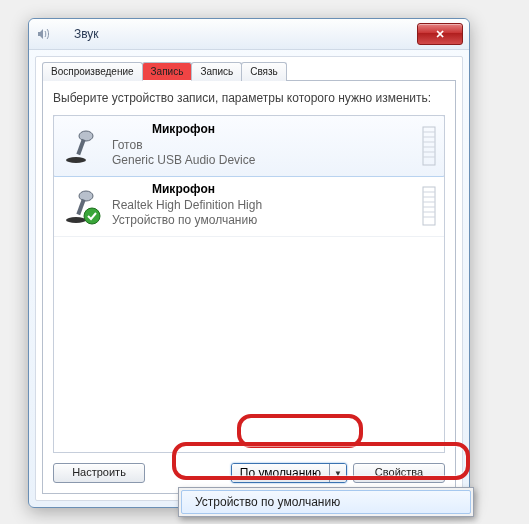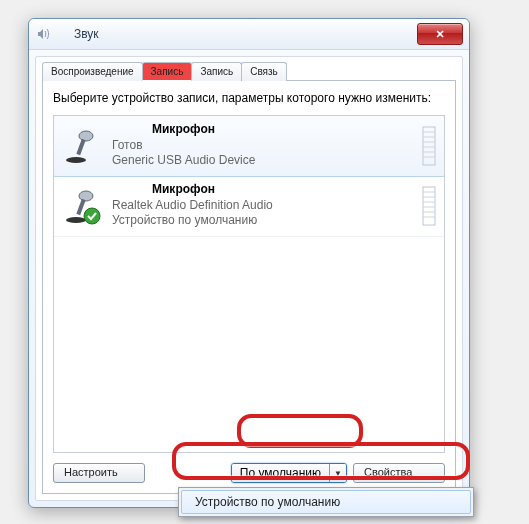--- a/index.html
+++ b/index.html
@@ -99,21 +99,21 @@
     border: 1px solid #b6bfcd;
     margin: 0 6px 6px 6px;
     flex: 1;
     background: #fff;
     padding: 10px;
     display: flex;
     flex-direction: column;
     position: relative;
   }
   .instruction {
-    color: #000000;
+    color: #404040;
     margin-bottom: 8px;
     line-height: 1.3;
   }
   .device-list {
     border: 1px solid #c6cedb;
     flex: 1;
     background: #fff;
     overflow: hidden;
   }
   .device-item {
@@ -153,20 +153,21 @@
     margin-top: 10px;
     gap: 6px;
   }
   .spacer { flex: 1; }
   .btn {
     padding: 2px 10px;
     border: 1px solid #8a98ad;
     background: linear-gradient(to bottom, #fdfdfd, #e6eaef);
     border-radius: 3px;
     min-width: 70px;
+    text-align: center;
     font-size: 11px;
     color: #222;
     box-shadow: inset 0 1px 0 #fff;
   }
   .btn-split {
     display: flex;
     align-items: stretch;
     border: 1px solid #3a72b0;
     border-radius: 3px;
     overflow: hidden;
@@ -278,21 +279,21 @@
             <svg viewBox="0 0 40 40" width="40" height="40">
               <ellipse cx="24" cy="10" rx="7" ry="5" fill="#b8c0cc" stroke="#606a78"></ellipse>
               <rect x="17" y="13" width="4" height="16" fill="#606a78" transform="rotate(20 19 21)"></rect>
               <ellipse cx="14" cy="34" rx="10" ry="3" fill="#333"></ellipse>
               <circle cx="30" cy="30" r="8" fill="#3aa53a" stroke="#1f6f1f"></circle>
               <path d="M26 30 l3 3 l5 -6" stroke="#fff" stroke-width="2" fill="none"></path>
             </svg>
           </div>
           <div class="dev-text">
             <div class="dev-name">Микрофон</div>
-            <div class="dev-sub">Realtek Audio Definition Audio</div>
+            <div class="dev-sub">Realtek High Definition High</div>
             <div class="dev-sub">Устройство по умолчанию</div>
           </div>
           <div class="level-meter">
             <svg viewBox="0 0 14 40" width="14" height="40">
               <rect x="1" y="1" width="12" height="38" fill="none" stroke="#c0c7d2"></rect>
               <line x1="1" y1="6" x2="13" y2="6" stroke="#cfd5df"></line>
                 <line x1="1" y1="11" x2="13" y2="11" stroke="#cfd5df"></line>
                 <line x1="1" y1="16" x2="13" y2="16" stroke="#cfd5df"></line>
                 <line x1="1" y1="21" x2="13" y2="21" stroke="#cfd5df"></line>
                 <line x1="1" y1="26" x2="13" y2="26" stroke="#cfd5df"></line>

